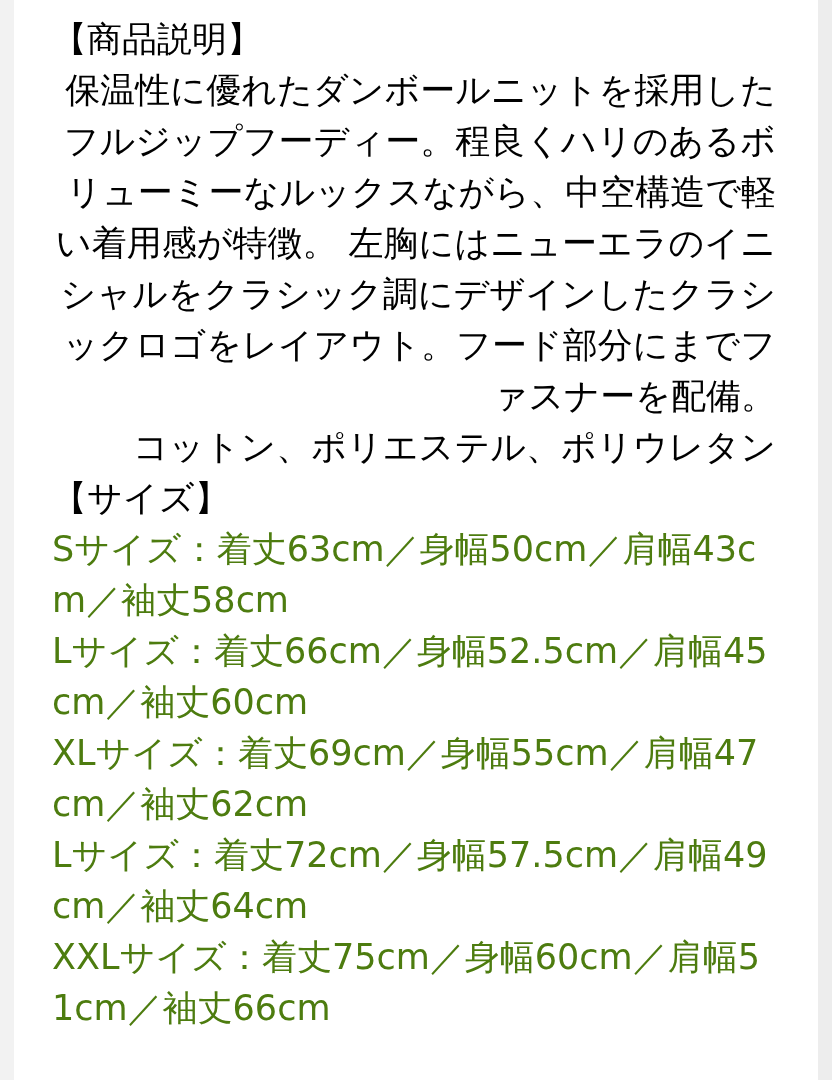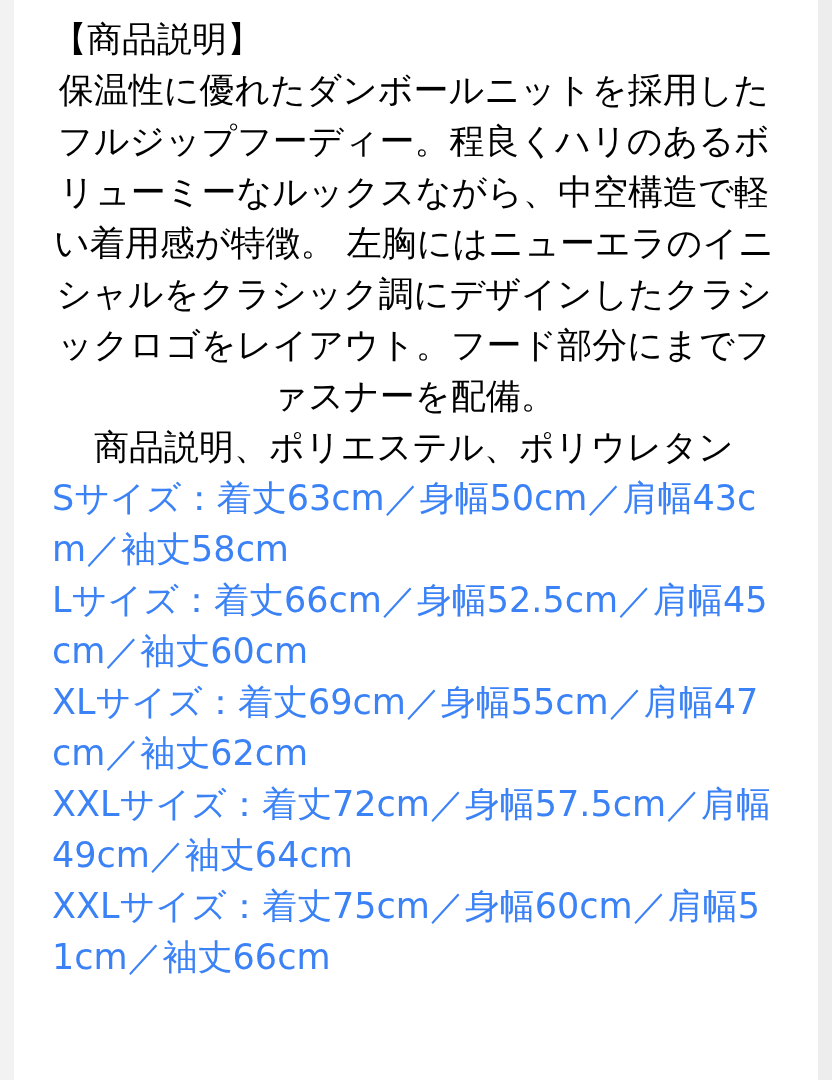--- a/index.html
+++ b/index.html
@@ -42,62 +42,63 @@
 
   .desc-block p,
   .desc-block div {
     margin: 0;
   }
 
   .para {
     font-size: 35px;
     line-height: 51px;
     letter-spacing: 0px;
-    text-align: center;
+    text-align: right;
     word-break: break-all;
     font-weight: 400;
     color: #000;
   }
 
   .heading {
     font-size: 35px;
     line-height: 51px;
     font-weight: 400;
     color: #000;
   }
 
   .spec-line {
     font-size: 35px;
     line-height: 51px;
     font-weight: 400;
-    color: #3b82f6;
+    color: #4d7c0f;
     word-break: break-all;
   }
 </style>
 </head>
 <body>
 
 <div class="page">
 
   <div class="edge-gutter left"></div>
   <div class="edge-gutter right"></div>
 
   <div class="content">
 
     <div class="desc-block">
       <div class="heading">【商品説明】</div>
       <div class="para">保温性に優れたダンボールニットを採用したフルジップフーディー。程良くハリのあるボリューミーなルックスながら、中空構造で軽い着用感が特徴。 左胸にはニューエラのイニシャルをクラシック調にデザインしたクラシックロゴをレイアウト。フード部分にまでファスナーを配備。</div>
     </div>
 
     <div class="desc-block">
-      <div class="para">商品説明、ポリエステル、ポリウレタン</div>
+      <div class="para">コットン、ポリエステル、ポリウレタン</div>
     </div>
 
     <div class="desc-block">
+      <div class="heading">【サイズ】</div>
       <div class="spec-line">Sサイズ：着丈63cm／身幅50cm／肩幅43cm／袖丈58cm</div>
       <div class="spec-line">Lサイズ：着丈66cm／身幅52.5cm／肩幅45cm／袖丈60cm</div>
       <div class="spec-line">XLサイズ：着丈69cm／身幅55cm／肩幅47cm／袖丈62cm</div>
-      <div class="spec-line">XXLサイズ：着丈72cm／身幅57.5cm／肩幅49cm／袖丈64cm</div>
+      <div class="spec-line">Lサイズ：着丈72cm／身幅57.5cm／肩幅49cm／袖丈64cm</div>
       <div class="spec-line">XXLサイズ：着丈75cm／身幅60cm／肩幅51cm／袖丈66cm</div>
     </div>
 
   </div>
 </div>
 
 </body></html>

